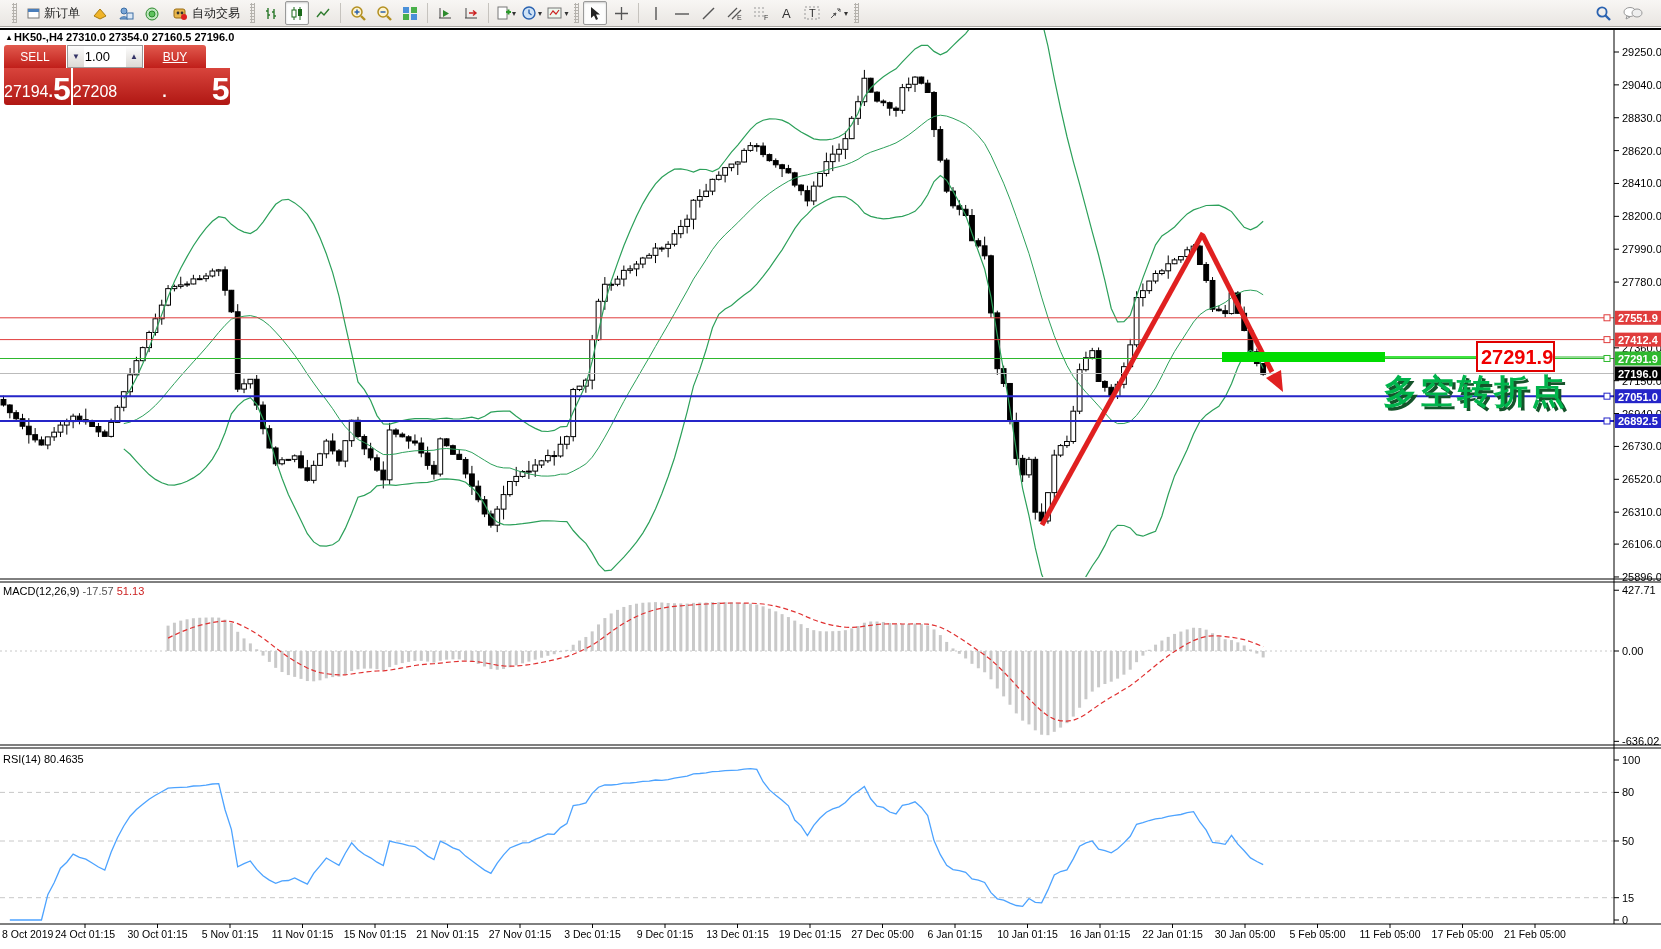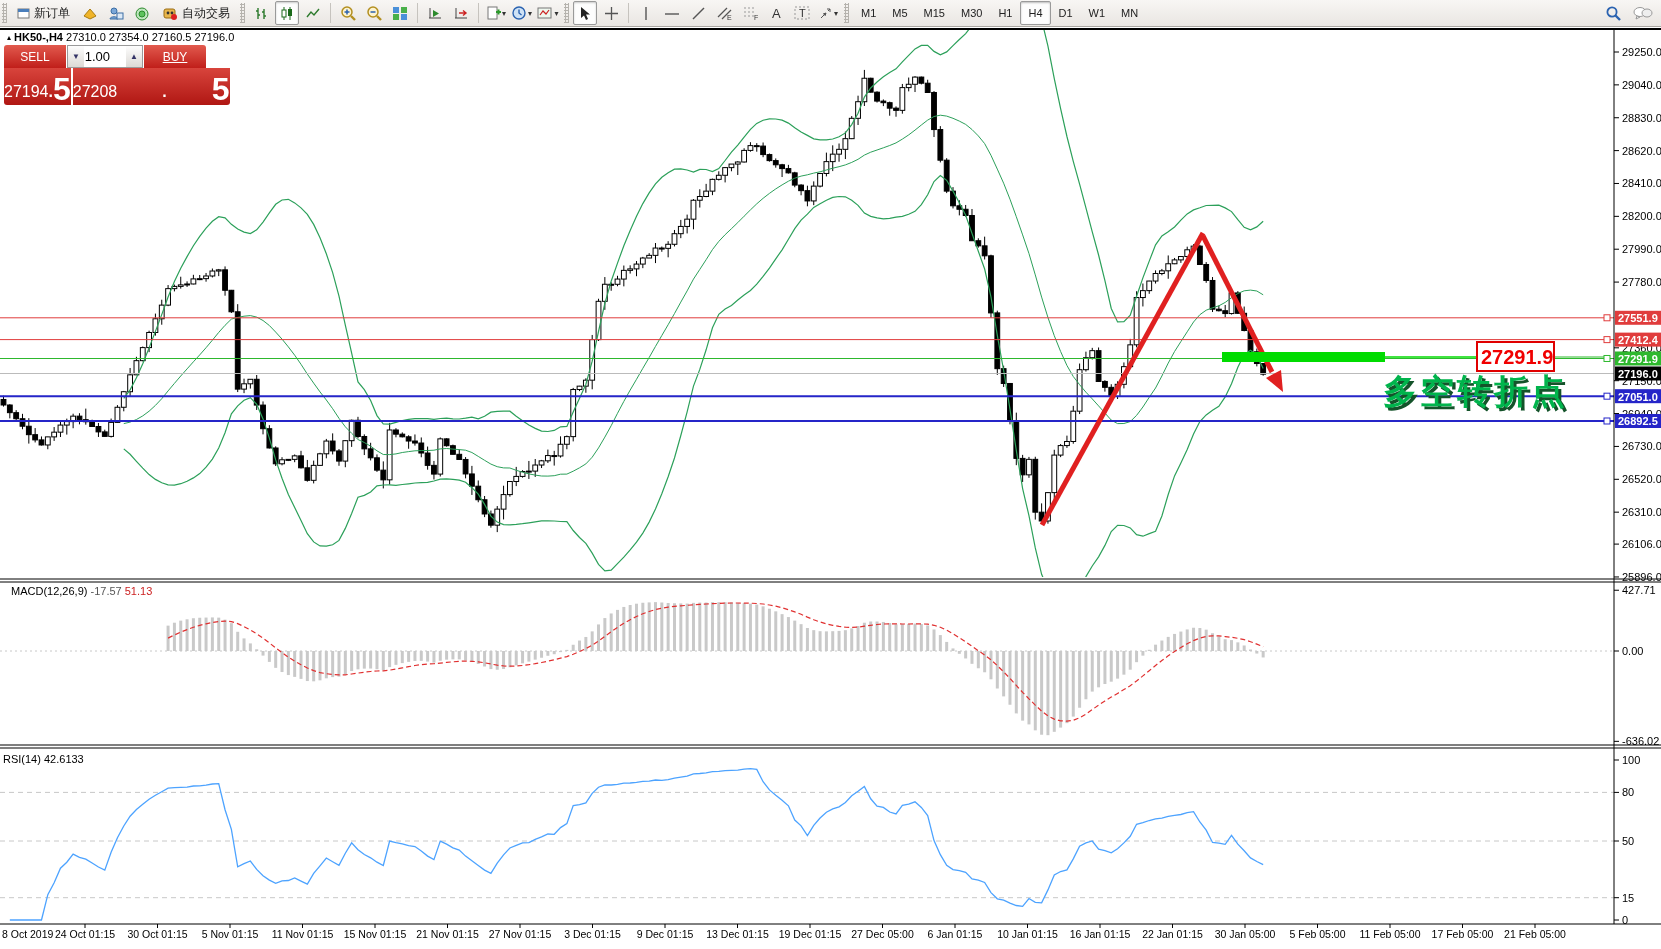--- a/index.html
+++ b/index.html
@@ -1,40 +1,40 @@
 <!DOCTYPE html>
 <html><head>
 <meta charset="utf-8">
 <style>
   html,body{margin:0;padding:0;background:#888;}
   #wrap{position:relative;width:1661px;height:949px;background:#fff;overflow:hidden;
         font-family:"Liberation Sans",sans-serif;}
   
   #toolbar{position:absolute;left:0;top:0;width:1661px;height:27px;z-index:30;
     background:linear-gradient(#f8f6f4,#e9e6e2);border-bottom:1px solid #a9a6a1;
-    display:flex;align-items:center;gap:2px;padding:0 0;box-sizing:border-box;font-size:12px;color:#222;}
+    display:flex;align-items:center;gap:2px;padding:0 10px;box-sizing:border-box;font-size:12px;color:#222;}
   .grip{width:5px;height:20px;margin:0 2px;
     background-image:radial-gradient(#b5b2ad 1px,transparent 1.1px);background-size:3px 3px;}
   .sep{width:1px;height:20px;background:#c6c3be;margin:0 3px;}
   .tb{display:inline-flex;align-items:center;justify-content:center;height:22px;min-width:22px;
       border:1px solid transparent;border-radius:2px;cursor:pointer;}
   .tb.pressed{background:#fdfdfd;border-color:#9a9a9a;box-shadow:inset 0 1px 2px rgba(0,0,0,.2);}
   .tb svg{display:block;}
   .tbtxt{display:inline-flex;align-items:center;gap:4px;padding:0 5px;height:22px;border:1px solid transparent;border-radius:2px;cursor:pointer;}
   .caret{font-size:8px;color:#333;margin-left:1px;}
   .tf{padding:1px 7px;height:20px;display:inline-flex;align-items:center;border:1px solid transparent;
       border-radius:2px;font-size:11px;color:#222;cursor:pointer;}
   .tf.pressed{background:#fdfdfd;border-color:#9a9a9a;box-shadow:inset 0 1px 2px rgba(0,0,0,.25);}
   #tb-right{margin-left:auto;display:flex;align-items:center;gap:6px;padding-right:6px;}
   
   #cv{position:absolute;left:0;top:0;z-index:1;}
   #cv text{font-family:"Liberation Sans",sans-serif;}
-  #quote-header{position:absolute;left:7px;top:31px;z-index:10;font-size:11px;color:#000;white-space:nowrap;}
+  #quote-header{position:absolute;left:7px;top:31px;z-index:10;font-size:11px;color:#000;white-space:nowrap;font-weight:bold;}
   #quote-header .tri{font-size:8px;vertical-align:1px;}
-  #macd-label{position:absolute;left:3px;top:585px;z-index:10;font-size:11px;color:#000;margin-left:8px;}
+  #macd-label{position:absolute;left:3px;top:585px;z-index:10;font-size:11px;color:#000;}
   #macd-label .v1{color:#555;} #macd-label .v2{color:#c22;}
   #rsi-label{position:absolute;left:3px;top:753px;z-index:10;font-size:11px;color:#000;}
   
   #tw{position:absolute;left:4px;top:45px;z-index:20;width:202px;border-radius:23px;}
   #tw-top{display:flex;height:23px;}
   .tw-tab{width:62px;background:linear-gradient(#e25a4e,#c01f1a);color:#fff;font-size:12px;
      display:flex;align-items:center;justify-content:center;cursor:pointer;}
   .tw-tab.left{border-radius:3px 0 0 0;} .tw-tab.right{border-radius:0 3px 0 0;text-decoration:underline;}
   #tw-vol{flex:1;display:flex;border:1px solid #9a9a9a;background:#fff;margin:0 1px;box-sizing:border-box;}
   .spin{width:16px;background:linear-gradient(#fdfdfd,#dcd9d5);border:0;font-size:8px;color:#336;
@@ -220,21 +220,20 @@
         </svg>
     </span>
     <span class="tb">
       <svg width="15" height="15">
           <path d="M3 12 8 7M8 7l-1 3M8 7 5 8" stroke="#555" fill="none"></path>
           <path d="M12 3l-2 2M12 3l-3 0M12 3l0 3" stroke="#555" fill="none"></path>
         </svg>
         <span class="caret">▾</span>
     </span>
     <div class="grip"></div>
-    <div id="tf-group"><span class="tf">M1</span><span class="tf">M5</span><span class="tf">M15</span><span class="tf">M30</span><span class="tf">H1</span><span class="tf pressed">H4</span><span class="tf">D1</span><span class="tf">W1</span><span class="tf">MN</span></div>
     <div id="tb-right">
       <span class="tb">
         <svg width="17" height="16">
             <circle cx="7" cy="7" r="4.6" fill="none" stroke="#2a62b0" stroke-width="1.8"></circle>
             <line x1="10.5" y1="10.5" x2="15" y2="15" stroke="#2a62b0" stroke-width="2.4"></line>
           </svg>
       </span>
       <span class="tb">
         <svg width="20" height="15">
             <ellipse cx="7" cy="6" rx="6" ry="4.5" fill="#fff" stroke="#999"></ellipse>
@@ -1015,15 +1014,15 @@
     </div>
   </div>
 
   <div id="macd-label">
     <span>MACD(12,26,9)</span>
     <span class="v1">-17.57</span>
     <span class="v2">51.13</span>
   </div>
   <div id="rsi-label">
     <span>RSI(14)</span>
-    <span>42.6133</span>
+    <span>80.4635</span>
   </div>
 </div>
 
 </body></html>

